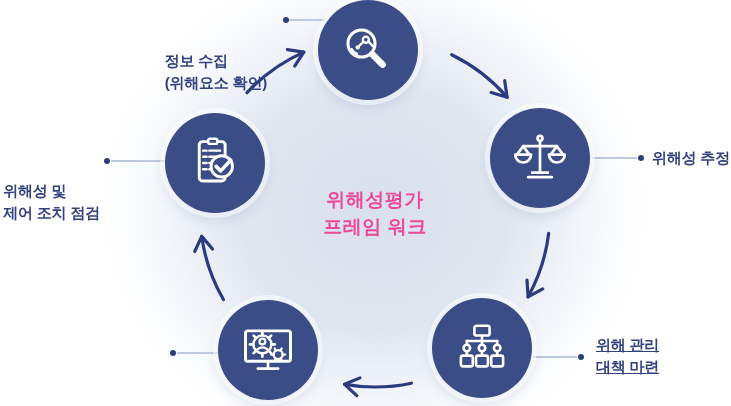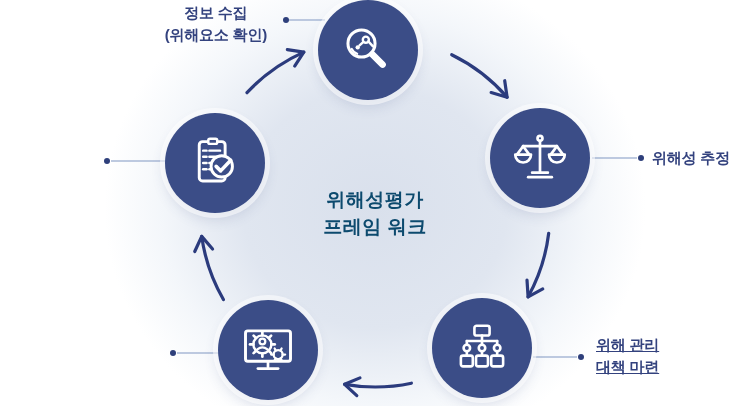--- a/index.html
+++ b/index.html
@@ -16,25 +16,25 @@
     position:absolute;width:100px;height:100px;border-radius:50%;
     background:#3b4d87;
     box-shadow:0 0 0 5px rgba(255,255,255,.55), 0 6px 14px rgba(59,77,135,.18);
     display:flex;align-items:center;justify-content:center;
   }
   .node svg{display:block;}
   .label{
     position:absolute;color:#33427e;font-size:15px;font-weight:700;
     line-height:22px;white-space:pre-line;letter-spacing:-0.2px;
   }
-  .label.right{text-align:center;}
+  .label.right{text-align:left;margin-top:48px;}
   .label.left{text-align:left;}
   #center-title{
     position:absolute;left:285px;top:186px;width:180px;text-align:center;
-    color:#0c4a6e;font-size:19px;font-weight:700;line-height:27px;
+    color:#ec4899;font-size:19px;font-weight:700;line-height:27px;
     letter-spacing:0.5px;white-space:pre-line;
   }
   svg.overlay{position:absolute;left:0;top:0;}
 </style>
 </head>
 <body>
 
 <div id="stage">
   <div id="bg-blob"></div>
 
@@ -166,13 +166,15 @@
       <circle cx="30" cy="27" r="9.5" fill="#3b4d87"></circle>
       <path d="M25,27 L29,31 L38,21.5" stroke-width="3.2" fill="none"></path>
     </svg>
   </div>
 
   <div class="label right" style="right:464px;top:2px;">정보 수집
 (위해요소 확인)</div>
   <div class="label left" style="left:652px;top:147px;">위해성 추정</div>
   <div class="label left" style="left:596px;top:334px;text-decoration:underline;">위해 관리
 대책 마련</div>
+  <div class="label right" style="right:631px;top:132px;">위해성 및
+제어 조치 점검</div>
 </div>
 
 </body></html>

